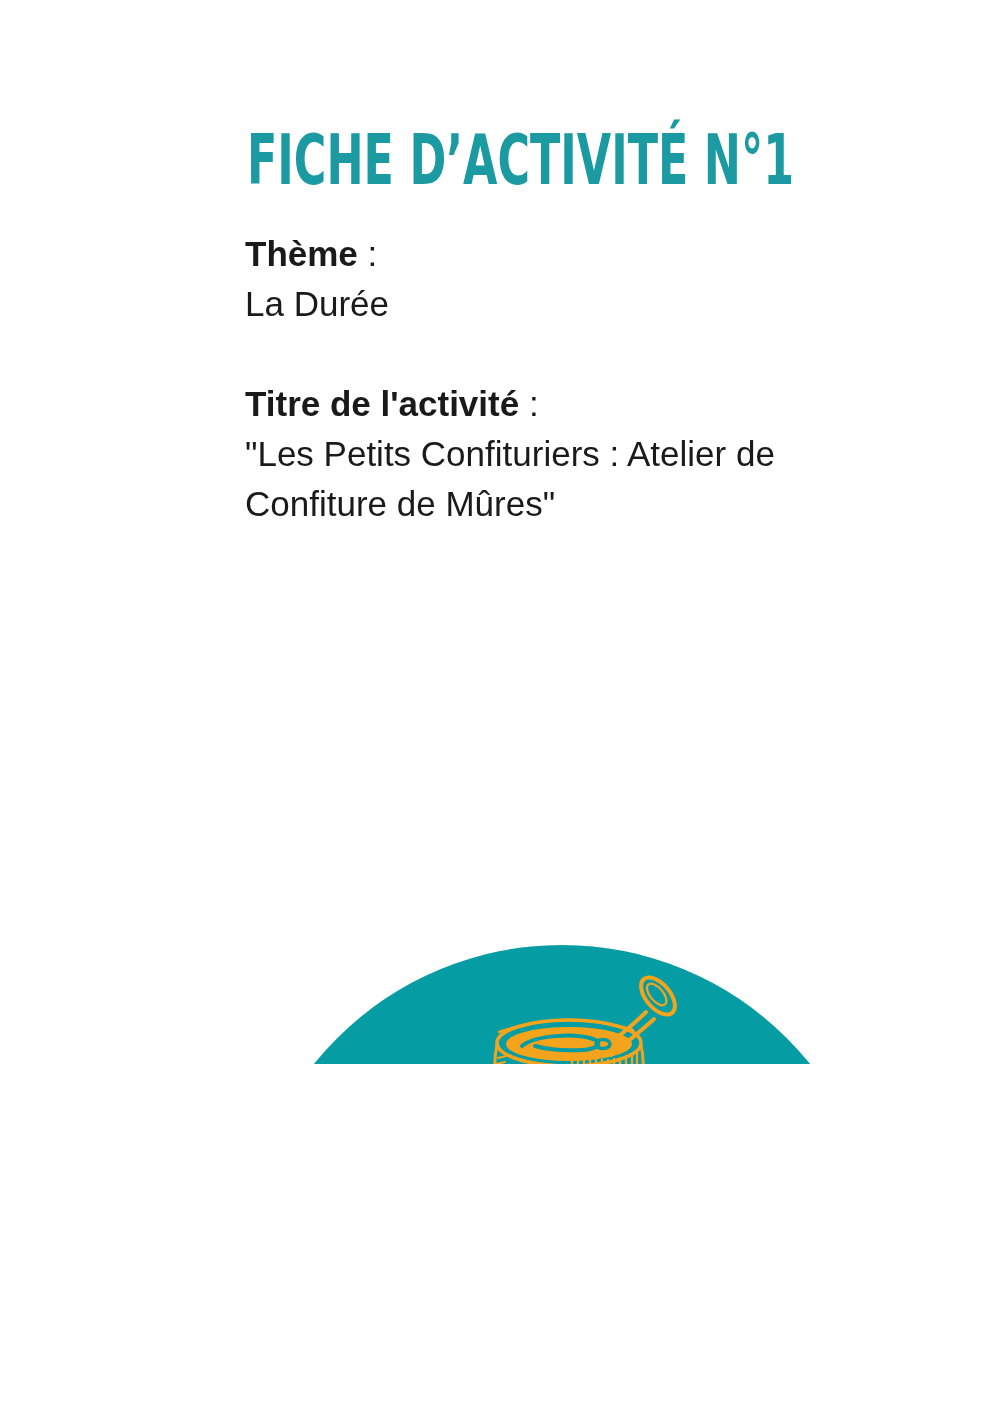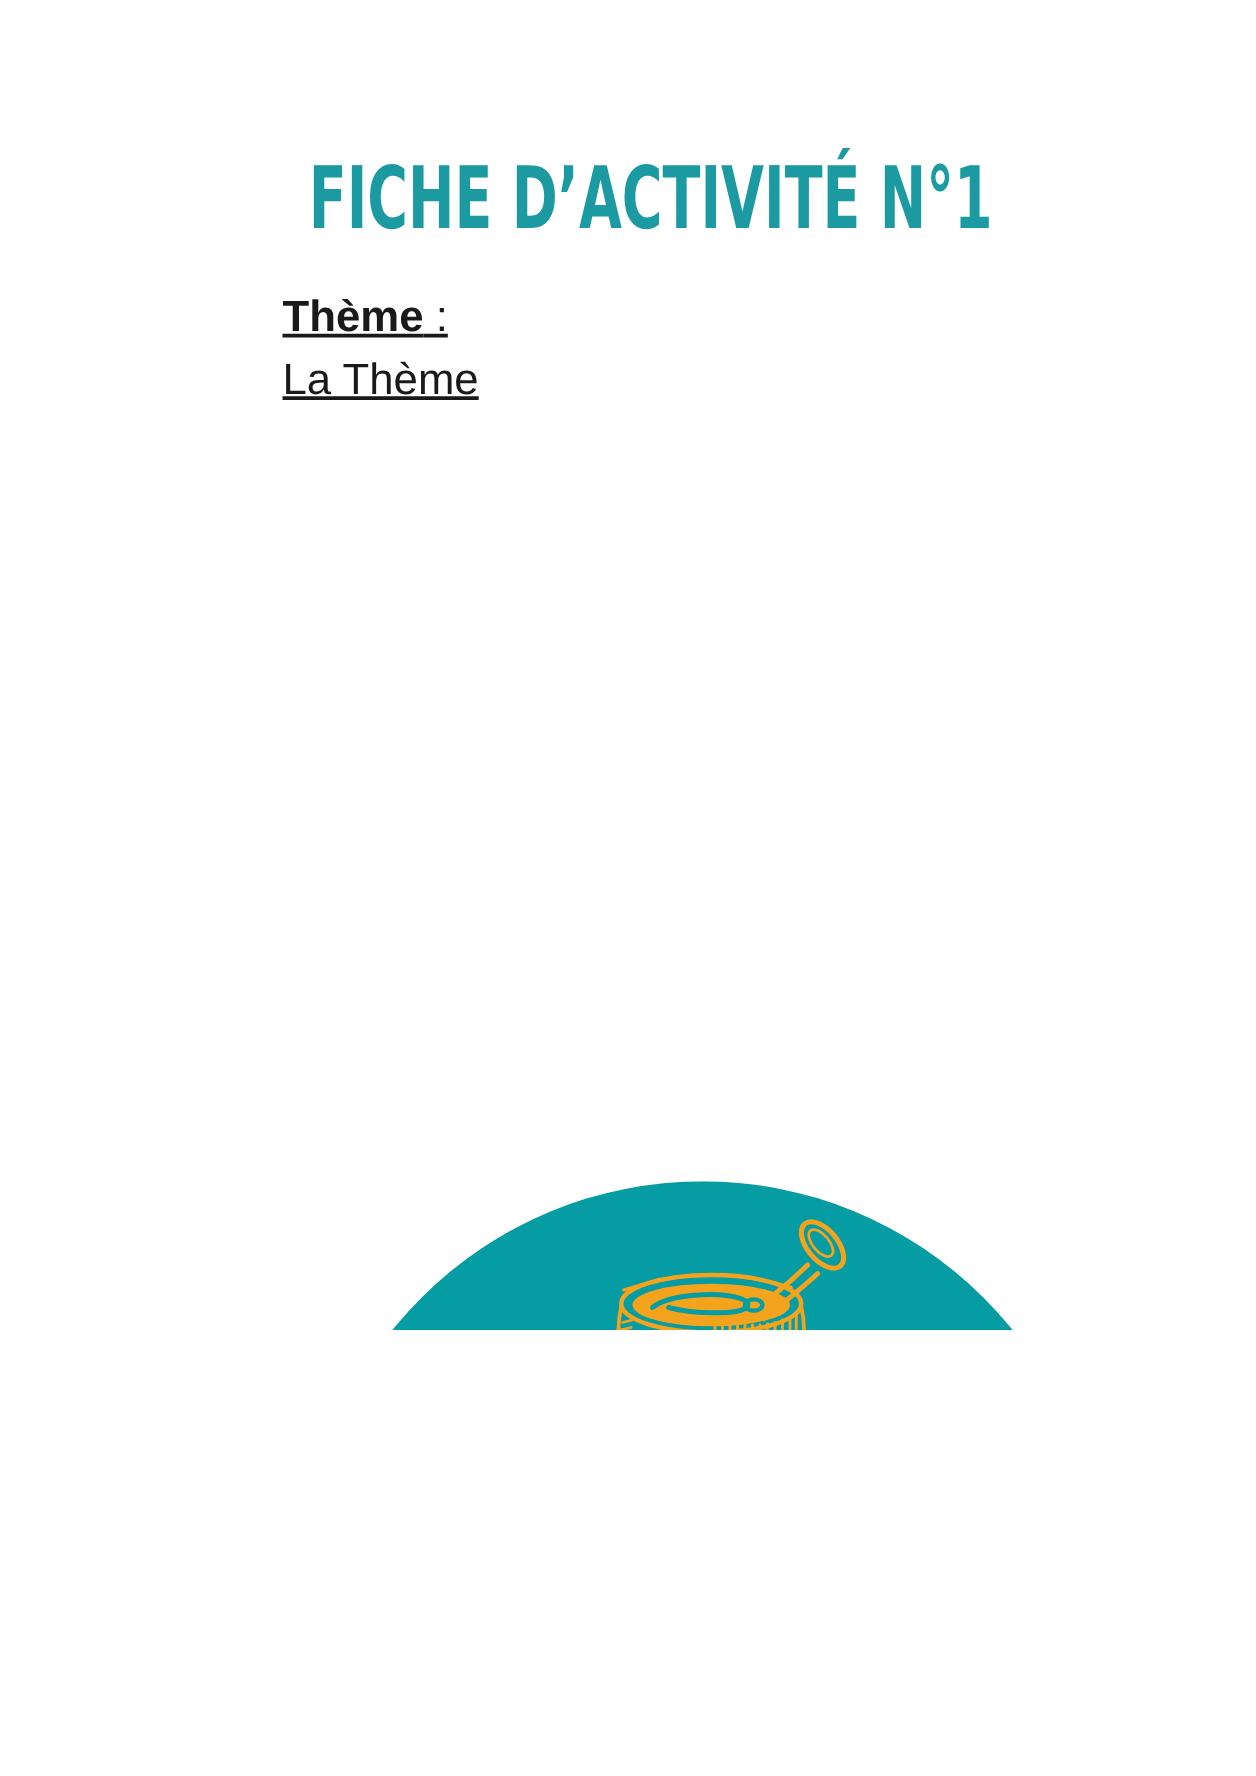--- a/index.html
+++ b/index.html
@@ -8,22 +8,22 @@
     overflow:hidden;font-family:"Liberation Sans",sans-serif;
   }
   .title{
     position:absolute;left:247px;top:125px;margin:0;
     font-family:"DejaVu Sans",sans-serif;font-weight:bold;
     font-size:60px;line-height:1;letter-spacing:0px;white-space:nowrap;
     color:var(--title-teal,#1B9AA2);
     transform:scale(0.74,1.15);transform-origin:left top;
   }
   .content{
-    position:absolute;left:226px;top:229px;width:640px;
-    font-size:35px;line-height:50px;color:var(--text,#1A1A1A);text-decoration:underline;
+    position:absolute;left:245px;top:229px;width:640px;
+    font-size:35px;line-height:50px;color:var(--text,#1A1A1A);
   }
   .content p{margin:0 0 50px 0;}
   .content .b{font-weight:bold;}
   .hero{
     position:absolute;left:244px;top:945px;width:636px;height:387px;
     overflow:hidden;
   }
   .hero-circle{
     position:absolute;left:0;top:0;width:636px;height:636px;border-radius:50%;
     background:var(--circle-teal,#069CA3);
@@ -41,24 +41,29 @@
 <body>
 
 <div class="page">
 
   <h1 class="title">FICHE D’ACTIVITÉ N°1</h1>
 
   <div class="content">
 
     <p>
       <span class="b">Thème</span><span> :</span><br>
-      <span>La Thème</span>
+      <span>La Durée</span>
     </p>
 
 
+    <p>
+      <span class="b">Titre de l'activité</span><span> :</span><br>
+      <span>"Les Petits Confituriers : Atelier de</span><br>
+      <span>Confiture de Mûres"</span>
+    </p>
 
 
   </div>
 
   <div class="hero">
     <div class="hero-circle"></div>
 
     <svg class="jar" viewBox="0 0 260 345" aria-hidden="true">
       <g class="ink" stroke-width="3">
 

